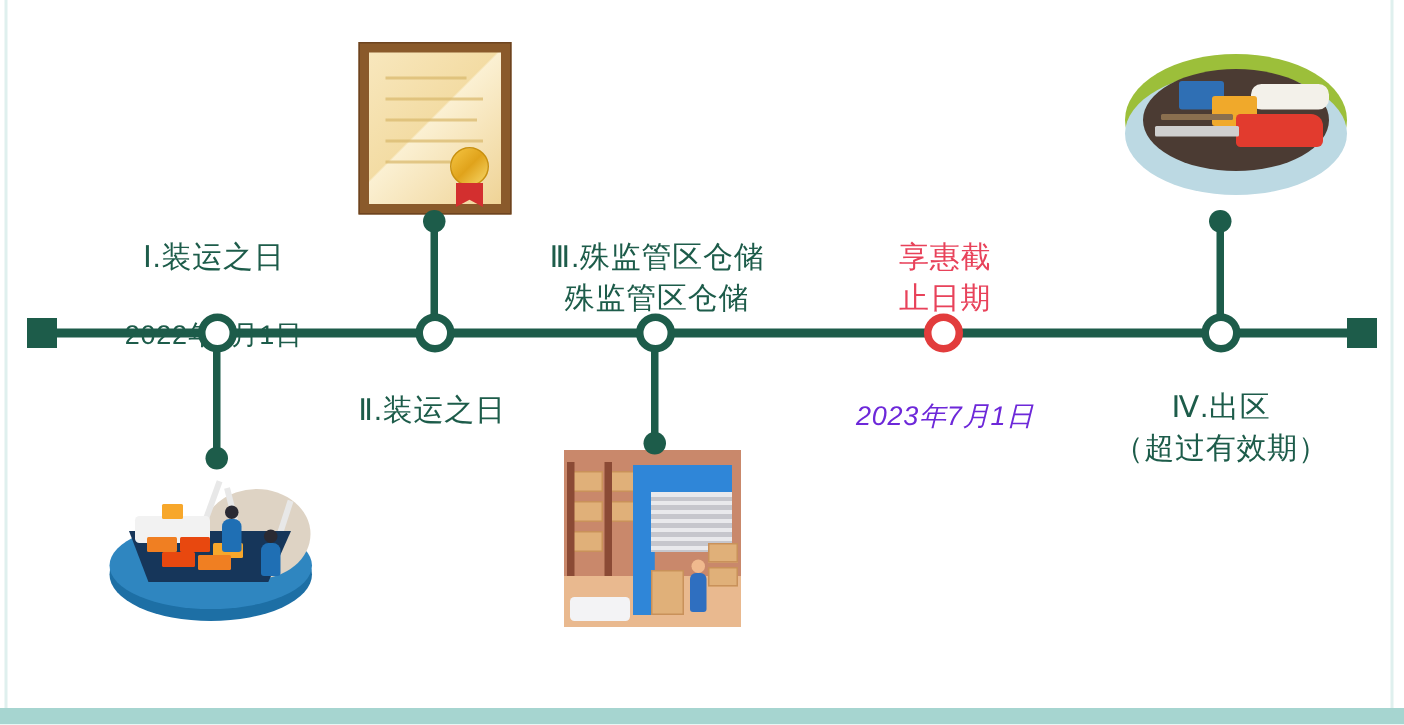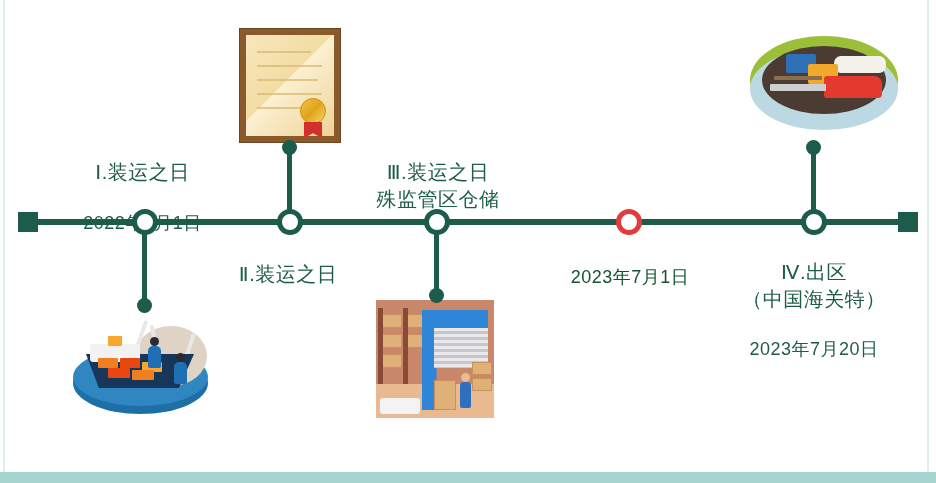--- a/index.html
+++ b/index.html
@@ -103,21 +103,21 @@
     font-weight: 400;
   }
   .label .date {
     display: block;
     font-size: 18px;
     font-weight: 400;
     margin-top: 5px;
   }
   .label.alert { color: #e8425a; }
   .label.alert .title { color: #e8425a; }
-  .label.alert .date  { color: #14532d; }
+  .label.alert .date  { color: #6d28d9; font-style: italic; }
 
   
   .illus {
     position: absolute;
     overflow: hidden;
   }
 
   
   #illus-certificate {
     left: 239px; top: 28px; width: 102px; height: 115px;
@@ -318,21 +318,21 @@
       <div class="seal"></div>
       <div class="ribbon"></div>
     </div>
   </div>
 
   <div class="node" style="left:424px;"></div>
   <div class="leader" style="left:434px; top:232px; height:62px;"></div>
   <div class="leader-dot" style="left:429px; top:288px;"></div>
 
   <div class="label" style="left:343px; top:138px; width:190px;">
-    <span class="title">Ⅲ.装运之日
+    <span class="title">Ⅲ.殊监管区仓储
 殊监管区仓储</span>
     <span class="date"></span>
   </div>
 
   <div class="illus" id="illus-warehouse">
     <div class="floor"></div>
     <div class="rack" style="left:4px;  top:14px; width:22px; height:14px;"></div>
     <div class="rack" style="left:4px;  top:34px; width:22px; height:14px;"></div>
     <div class="rack" style="left:4px;  top:54px; width:22px; height:14px;"></div>
     <div class="rack" style="left:30px; top:14px; width:22px; height:14px;"></div>
@@ -343,32 +343,35 @@
     <div class="shutter"></div>
     <div class="rack" style="left:96px; top:62px; width:20px; height:13px;"></div>
     <div class="rack" style="left:96px; top:78px; width:20px; height:13px;"></div>
     <div class="pallet-stack"></div>
     <div class="wkr"></div>
     <div class="rolls"></div>
   </div>
 
   <div class="node alert" style="left:616px;"></div>
 
+  <div class="label alert" style="left:548px; top:138px; width:164px;">
+    <span class="title">享惠截
+止日期</span>
+  </div>
   <div class="label alert" style="left:538px; top:240px; width:184px;">
     <span class="date">2023年7月1日</span>
   </div>
 
   <div class="node" style="left:801px;"></div>
   <div class="leader" style="left:811px; top:148px; height:64px;"></div>
   <div class="leader-dot" style="left:806px; top:140px;"></div>
 
   <div class="label" style="left:711px; top:238px; width:206px;">
     <span class="title">Ⅳ.出区
-（中国海关特）</span>
-    <span class="date">2023年7月20日</span>
+（超过有效期）</span>
   </div>
 
   <div class="illus" id="illus-train">
     <div class="pad-green"></div>
     <div class="pad-blue"></div>
     <div class="track-bed"></div>
     <div class="tanker" style="left:86px; top:30px; width:52px; height:17px; background:#f3f1ea;"></div>
     <div class="car" style="left:38px; top:28px; width:30px; height:19px; background:#2f6fb4;"></div>
     <div class="car" style="left:60px; top:38px; width:30px; height:20px; background:#f0a92b;"></div>
     <div class="car" style="left:76px; top:50px; width:58px; height:22px; background:#e23b2e; border-radius:3px 8px 4px 3px;"></div>

